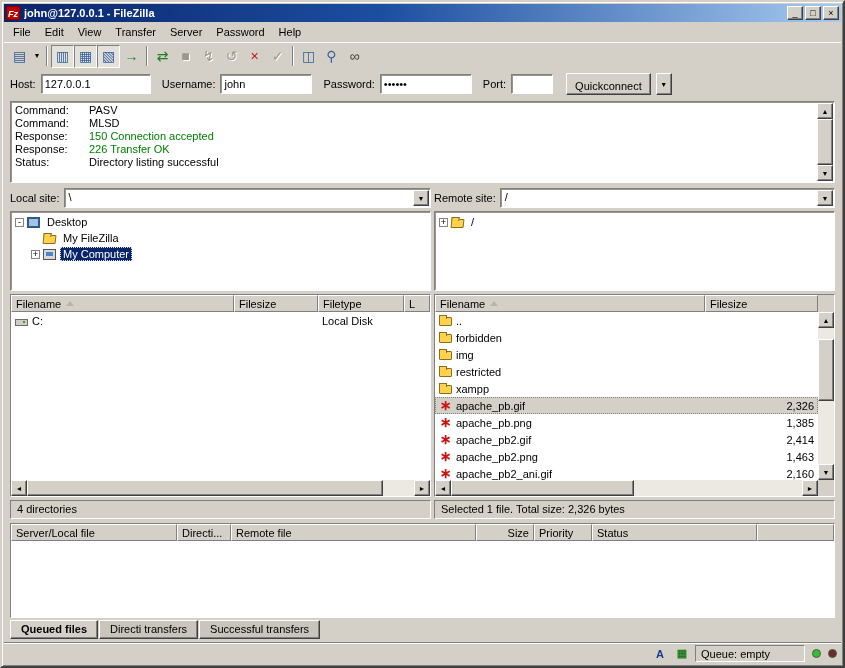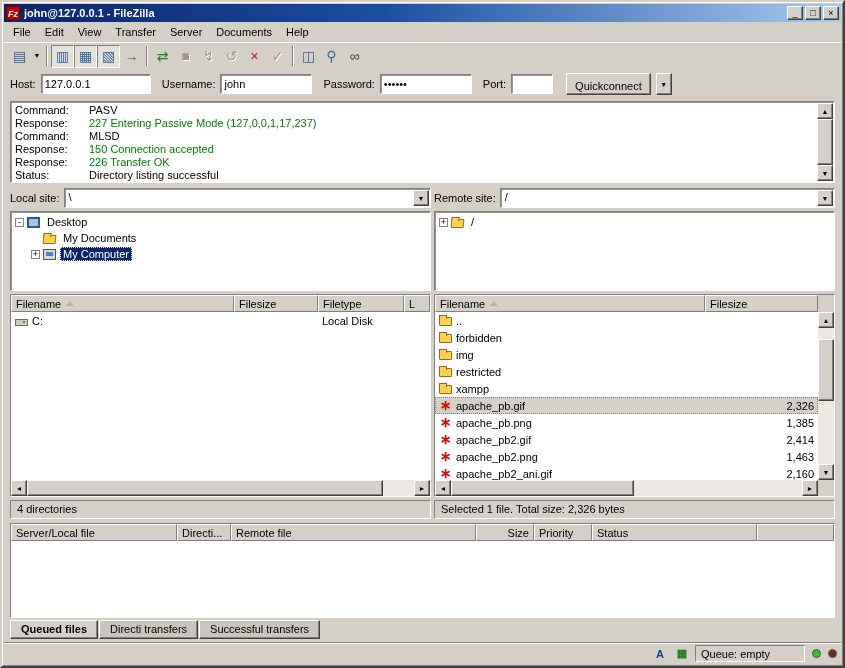--- a/index.html
+++ b/index.html
@@ -145,21 +145,21 @@
     <button class="win-btn raised">□</button>
     <button class="win-btn raised">×</button>
   </div>
 
   <div class="menubar" id="menubar">
       <span class="menu-item">File</span>
       <span class="menu-item">Edit</span>
       <span class="menu-item">View</span>
       <span class="menu-item">Transfer</span>
       <span class="menu-item">Server</span>
-      <span class="menu-item">Documents</span>
+      <span class="menu-item">Password</span>
       <span class="menu-item">Help</span>
     </div>
 
   <div class="toolbar" id="toolbar">
       <button class="tb-btn">
         <span class="tb-glyph" style="color: rgb(51, 97, 158);">▤</span>
       </button>
       <button class="tb-btn tb-drop">
         <span class="tb-glyph small">▼</span>
       </button>
@@ -216,21 +216,20 @@
     <input class="qc-input" style="width: 92px;" value="••••••">
     <label style="margin-left:6px">Port:</label>
     <input class="qc-input" style="width: 42px;" value="">
     <button class="qc-btn raised" style="margin-left:8px">Quickconnect</button>
     <button class="qc-arrow raised"><span>▼</span></button>
   </div>
 
   <div class="logbox sunken">
     <div class="log-content" id="log-content">
         <div class="log-line"><span class="log-label">Command:</span><span class="log-text" style="color: rgb(0, 0, 0);">PASV</span></div>
-        <div class="log-line"><span class="log-label">Response:</span><span class="log-text" style="color: rgb(0, 128, 0);">227 Entering Passive Mode (127,0,0,1,17,237)</span></div>
         <div class="log-line"><span class="log-label">Command:</span><span class="log-text" style="color: rgb(0, 0, 0);">MLSD</span></div>
         <div class="log-line"><span class="log-label">Response:</span><span class="log-text" style="color: rgb(0, 128, 0);">150 Connection accepted</span></div>
         <div class="log-line"><span class="log-label">Response:</span><span class="log-text" style="color: rgb(0, 128, 0);">226 Transfer OK</span></div>
         <div class="log-line"><span class="log-label">Status:</span><span class="log-text" style="color: rgb(0, 0, 0);">Directory listing successful</span></div>
       </div>
     <div class="vscroll">
       <div class="sb-btn raised">▲</div>
       <div class="sb-track">
           <div class="sb-thumb" style="left:0;right:0;top:0;bottom:0"></div>
         </div>
@@ -252,21 +251,21 @@
       </div>
       <div class="treebox sunken" id="local-tree">
           <div class="tree-row" style="padding-left: 2px;">
             <span class="expander">-</span>
             <span class="pic pic-desktop"></span>
             <span class="tree-label">Desktop</span>
           </div>
           <div class="tree-row" style="padding-left: 18px;">
             <span class="expander-space"></span>
             <span class="pic pic-folder-open"></span>
-            <span class="tree-label">My Documents</span>
+            <span class="tree-label">My FileZilla</span>
           </div>
           <div class="tree-row" style="padding-left: 18px;">
             <span class="expander">+</span>
             <span class="pic pic-computer"></span>
             <span class="tree-label selected">My Computer</span>
           </div>
         </div>
 
       <div class="filebox">
         <div class="fhead">

